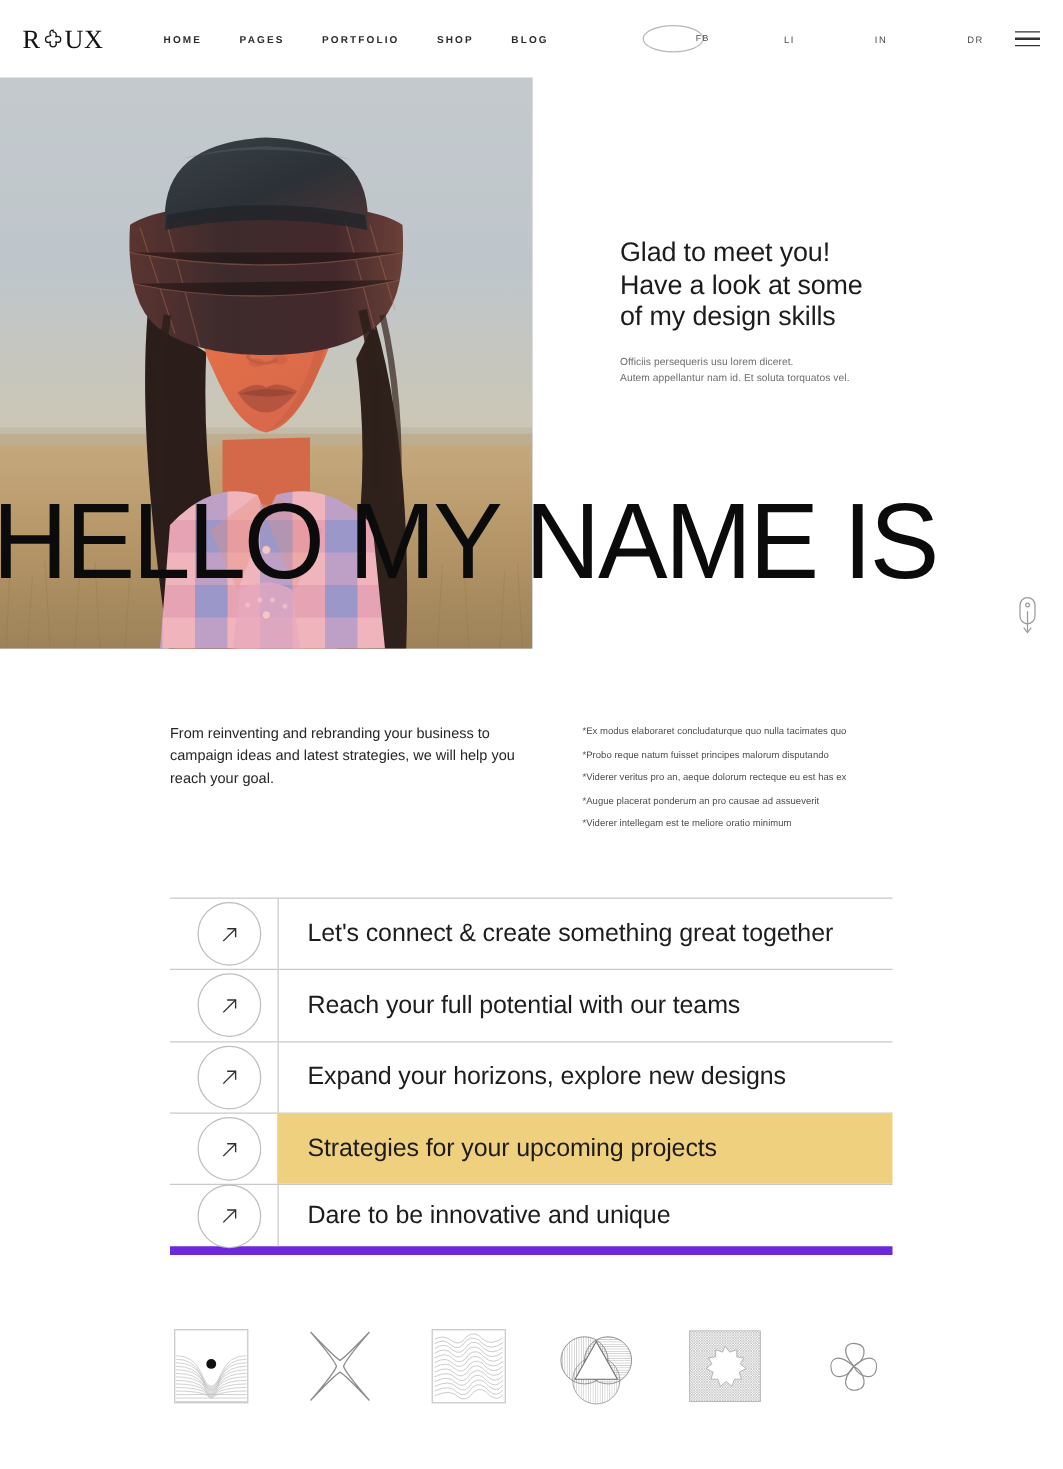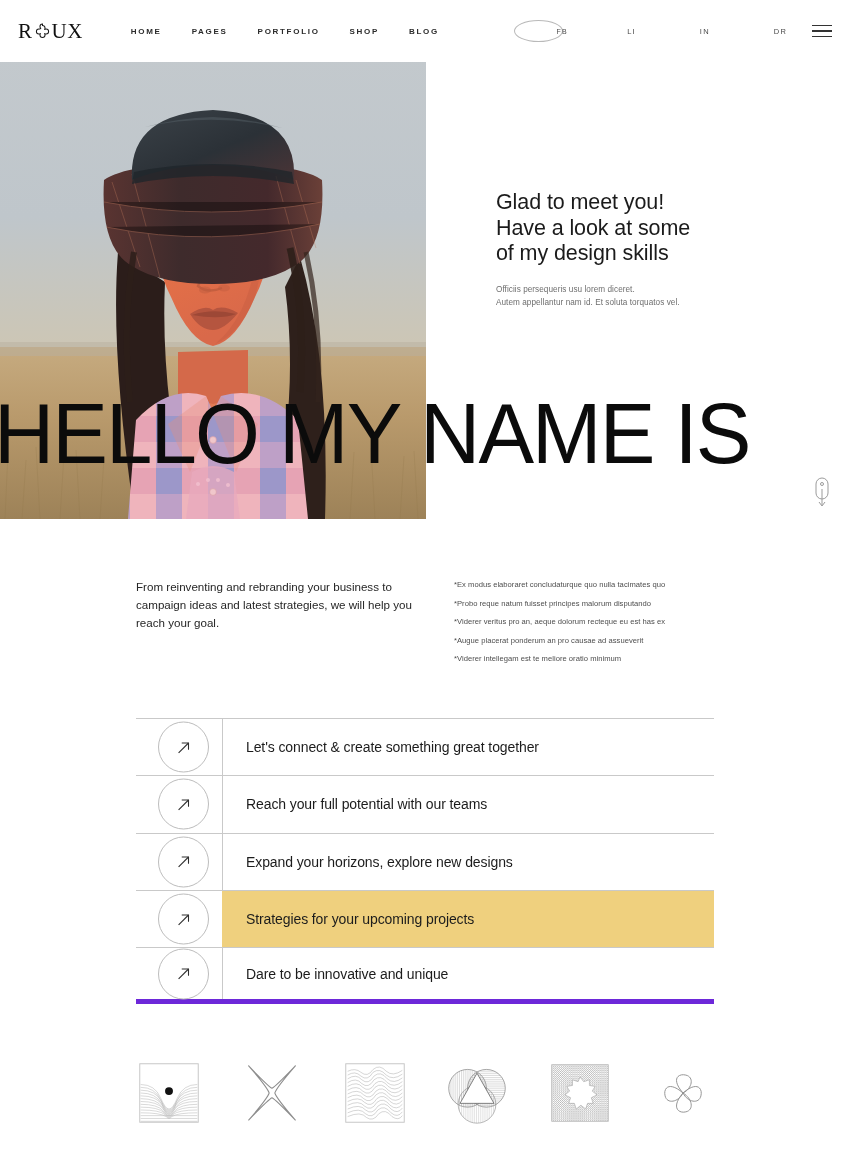--- a/index.html
+++ b/index.html
@@ -80,47 +80,47 @@
     position: absolute; left: 0; top: 19px;
     font-size: 7.3px; letter-spacing: 2.1px; font-weight: 700; color: #2b2b2b;
     text-transform: uppercase; z-index: 3; cursor: pointer;
   }
   .viewmore-circle {
     position: absolute; left: 46px; top: 0; width: 46px; height: 46px;
     border: 1px solid #b8b8b8; border-radius: 50%; z-index: 2;
   }
   .viewmore-arrow { position: absolute; left: 62px; top: 16px; width: 14px; height: 14px; z-index: 4;}
 
-  .intro-right { position: absolute; left: 454px; top: 2px; width: 260px; }
+  .intro-right { position: absolute; left: 466px; top: 2px; width: 260px; }
   .bullet {
     font-size: 7.6px; line-height: 10px; color: #4d4d4d; margin-bottom: 8.5px; letter-spacing: .03px;
   }
 
   
   .list { position: absolute; top: 718px; left: 136px; width: 578px; }
   .list-row {
     position: relative; height: 57.3px; border-top: 1px solid #c9c9c9;
     display: flex; align-items: center;
   }
-  .list-row:last-child { border-bottom: 5px solid #6d28d9; }
+  .list-row:last-child { border-bottom: 7px solid #6d28d9; }
   .list-divider {
     position: absolute; left: 86px; top: 0; width: 1px; height: 100%; background: #c9c9c9; z-index: 1;
   }
   .list-hl {
     position: absolute; left: 86px; top: 0; right: 0; bottom: 0; background: #efd07e; z-index: 2;
   }
   .row-circle {
     position: absolute; left: 22px; top: 50%; transform: translateY(-50%);
     width: 51px; height: 51px; border: 1px solid #bdbdbd; border-radius: 50%;
     background: #fff; z-index: 5; cursor: pointer;
     display: flex; align-items: center; justify-content: center;
   }
   .row-label {
     position: absolute; left: 110px; z-index: 6;
-    font-size: 14px; color: #1c1c1c; letter-spacing: -0.1px;
+    font-size: 20px; color: #1c1c1c; letter-spacing: -0.1px;
   }
 
   
   .strip {
     position: absolute; top: 1052px; left: 136px; width: 580px; height: 82px;
     display: flex; justify-content: space-between; align-items: center;
   }
   .glyph { width: 66px; height: 80px; display:flex; align-items:center; justify-content:center; }
   .glyph svg { display:block; }
 </style>

